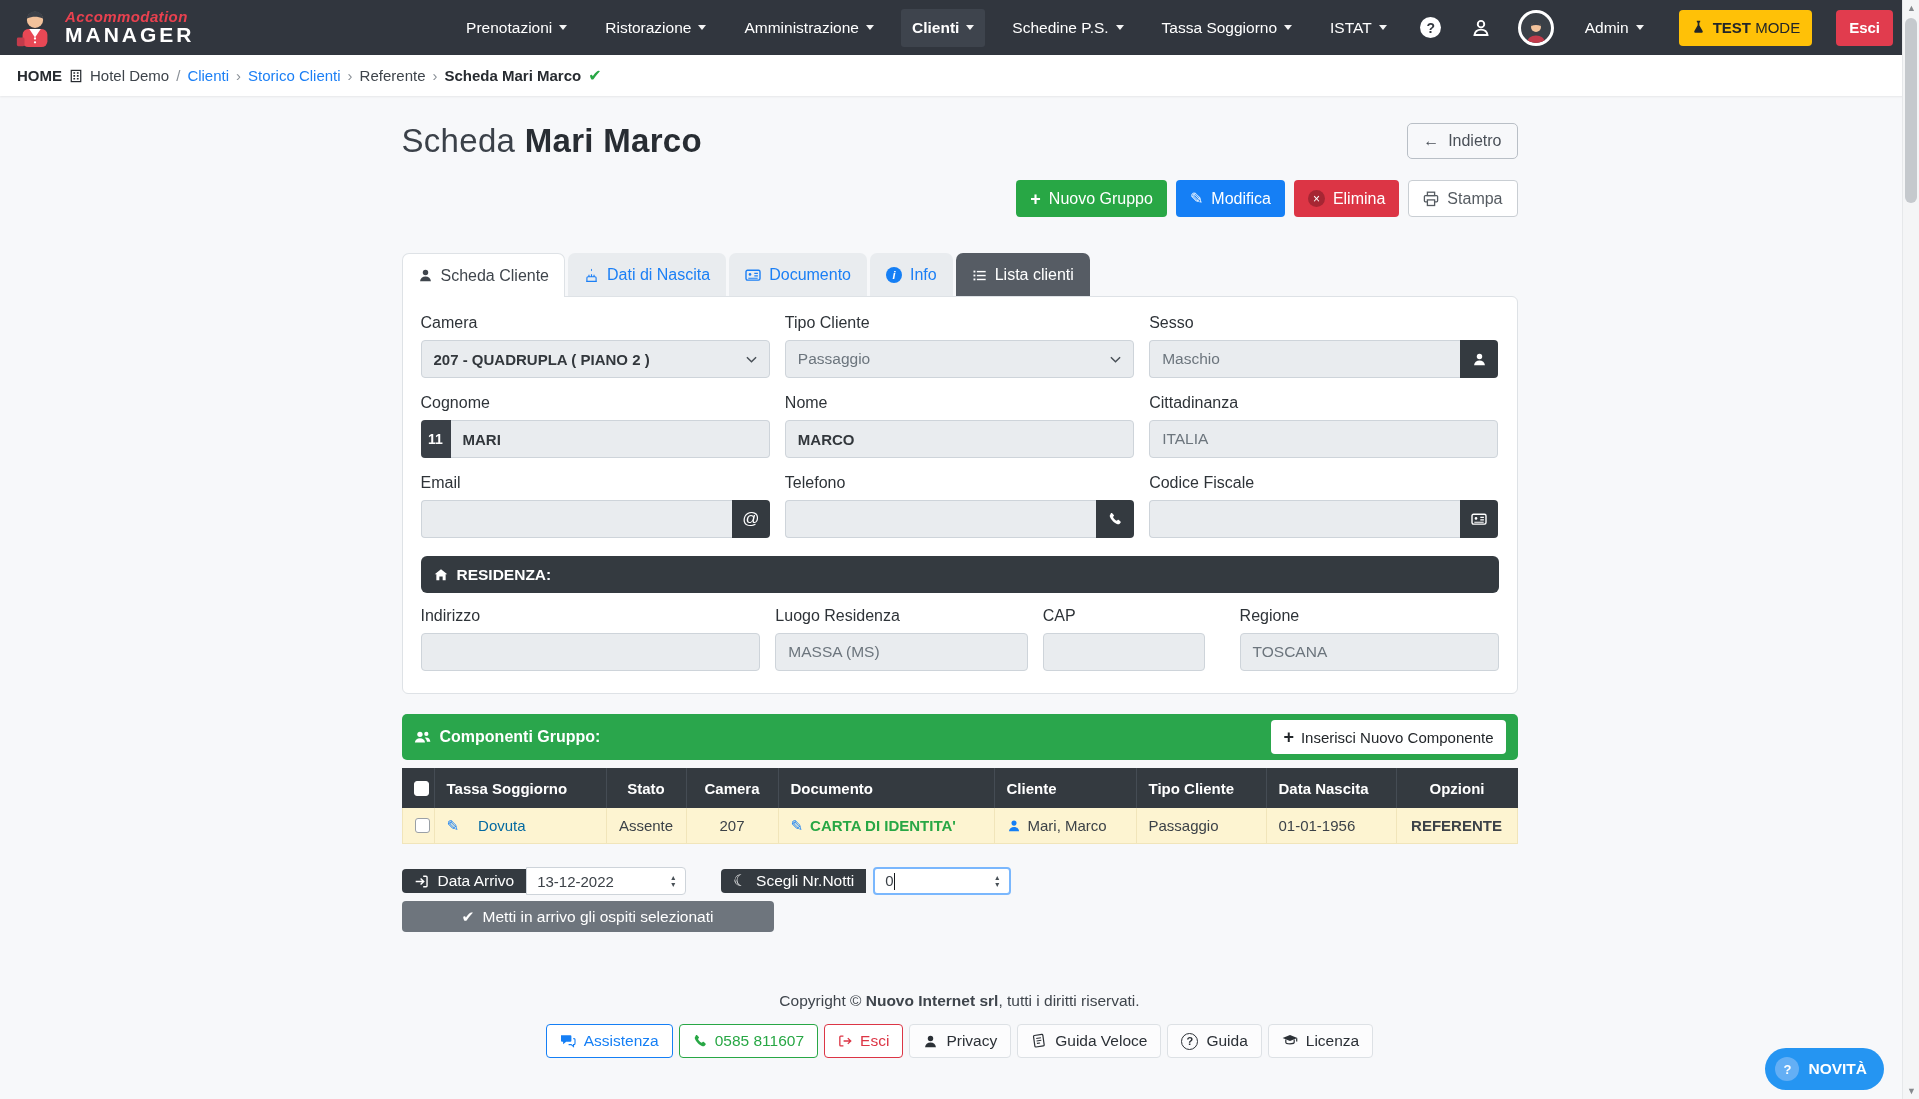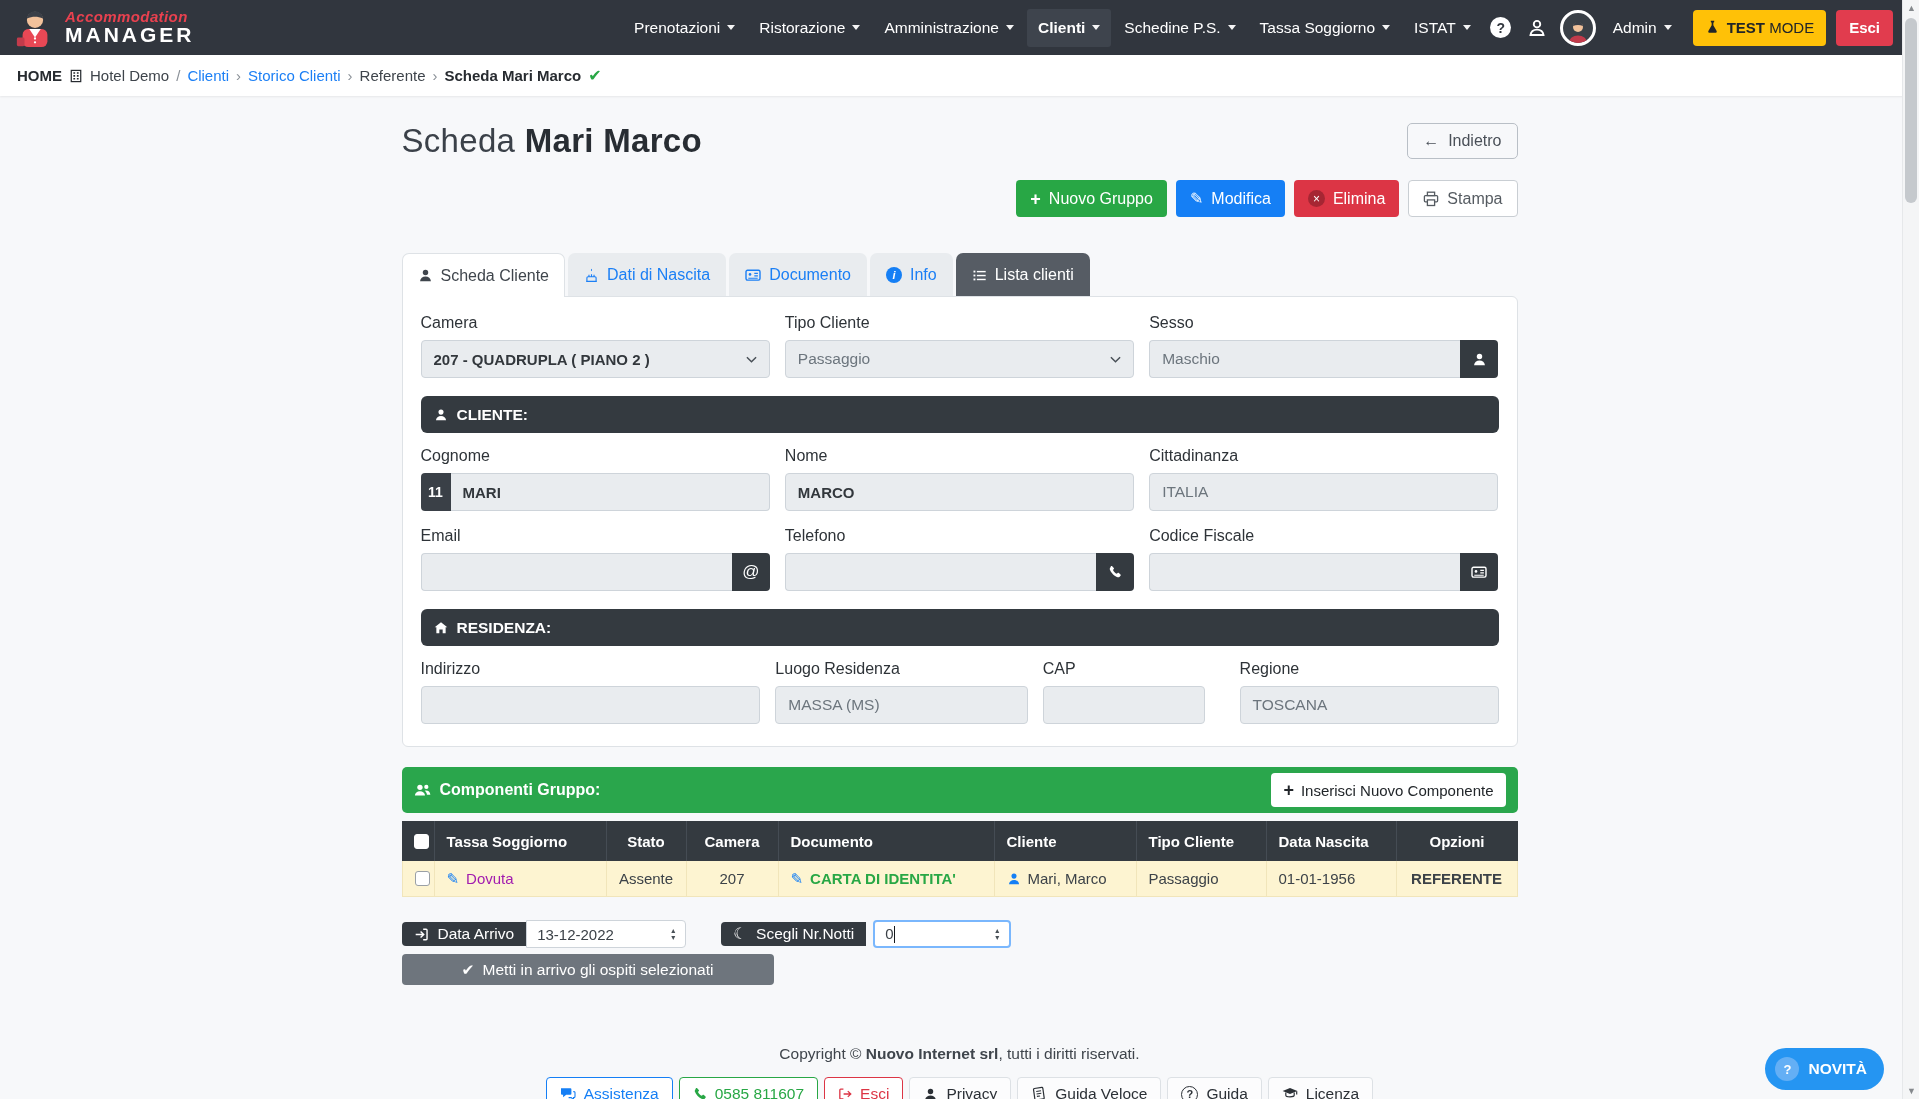--- a/index.html
+++ b/index.html
@@ -9,21 +9,21 @@
 
   .ic { display:inline-block; vertical-align:middle; }
 
   
   .navbar { height:55px; background:#31363e; display:flex; align-items:center;
     justify-content:space-between; padding:0 26px 0 14px; }
   .logo { display:flex; align-items:center; gap:9px; cursor:pointer; }
   .logo-text { display:flex; flex-direction:column; line-height:1.05; }
   .logo-l1 { color:#e8414f; font-style:italic; font-weight:700; font-size:15px; letter-spacing:.4px; }
   .logo-l2 { color:#fff; font-weight:700; font-size:21px; letter-spacing:3px; }
-  .nav { display:flex; align-items:center; gap:2px; }
+  .nav { display:flex; align-items:center; gap:16px; }
   .nav-item { color:#fff; font-size:15.5px; padding:10px 11px; border-radius:3px;
     display:flex; align-items:center; gap:7px; cursor:pointer; white-space:nowrap; }
   .nav-item.active { background:#3e444d; font-weight:700; }
   .caret { width:0; height:0; border-left:4px solid transparent; border-right:4px solid transparent;
     border-top:5px solid #fff; opacity:.95; }
   .nav-iconbtn { width:34px; height:34px; display:flex; align-items:center; justify-content:center; cursor:pointer; }
   .help-circle { width:21px; height:21px; border-radius:50%; background:#fff; color:#31363e;
     font-weight:700; font-size:14px; display:flex; align-items:center; justify-content:center; }
   .avatar { width:36px; height:36px; border-radius:50%; background:#3a4047; border:3px solid #fff;
     display:flex; align-items:flex-end; justify-content:center; overflow:hidden; cursor:pointer; margin:0 4px; }
@@ -107,21 +107,21 @@
     padding:0 12px; border-right:1px solid #454c54; text-align:left; }
   .grid th:last-child { border-right:none; }
   .grid td { background:#fdf4d1; height:36px; font-size:15px; padding:0 12px;
     border-right:1px solid #f1e5ba; border-bottom:1px solid #f1e5ba; color:#3c4248; }
   .grid td:first-child { border-left:1px solid #f1e5ba; }
   .grid .c { text-align:center; }
   .checkbox { width:15px; height:15px; border:1px solid #9aa0a6; border-radius:3px; background:#fff;
     margin:0 auto; cursor:pointer; }
   .checkbox.onhead { border-color:#fff; }
   .cell-flex { display:flex; align-items:center; gap:7px; }
-  .link-blue { color:#a21caf; cursor:pointer; }
+  .link-blue { color:#0369a1; cursor:pointer;margin-left:12px; }
   .txt-red { color:#dc3545; }
   .txt-green-b { color:#28a745; font-weight:800; }
   .txt-bold { font-weight:800; color:#23272b; }
   .pencil { color:#157ff5; font-size:15px; }
 
   
   .controls { display:flex; gap:5px; margin-top:23px; align-items:center; }
   .ig-dark { height:24px; background:#343a40; color:#fff; display:flex; align-items:center;
     gap:9px; padding:0 12px; border-radius:4px 0 0 4px; font-size:15.5px; white-space:nowrap; }
   .ctrl-input { height:28px; width:160px; background:#fff; border:1px solid #ced4da;
@@ -421,26 +421,20 @@
             </div>
           <div class="addon-r">
               <svg class="ic" width="15" height="15">
                 <use href="#i-person"></use>
               </svg>
             </div>
         </div>
       </div>
     </div>
 
-    <div class="section-bar">
-      <svg class="ic" width="14" height="14">
-          <use href="#i-person"></use>
-        </svg>
-      <span>CLIENTE:</span>
-    </div>
 
     <div class="frow">
       <div class="fcol">
         <span class="flabel">Cognome</span>
         <div class="igroup">
           <div class="addon-l">11</div>
           <div class="input">
               <span class="val-bold">MARI</span>
             </div>
         </div>

